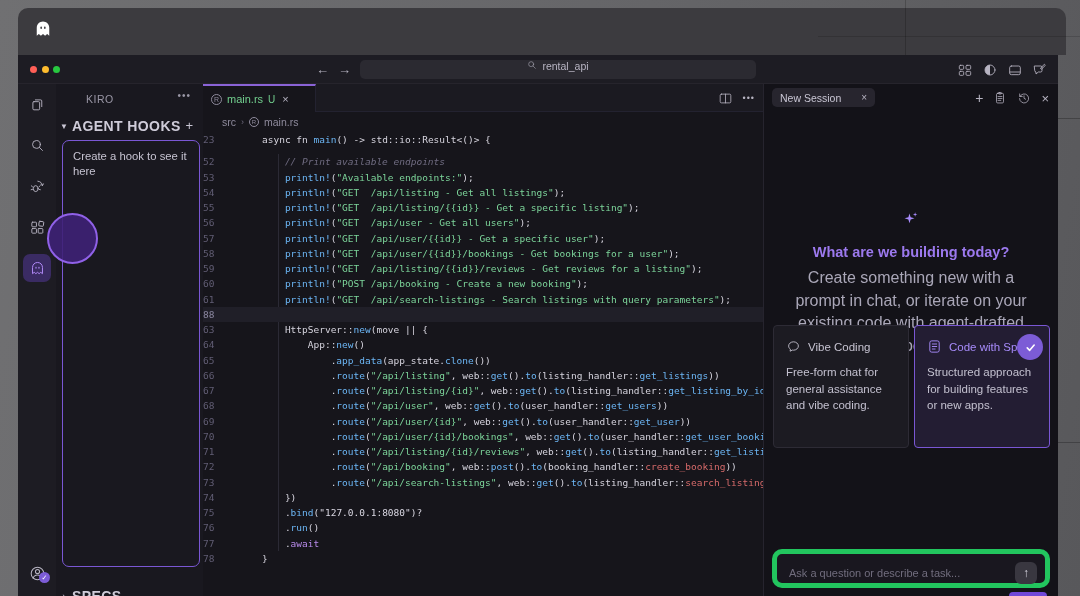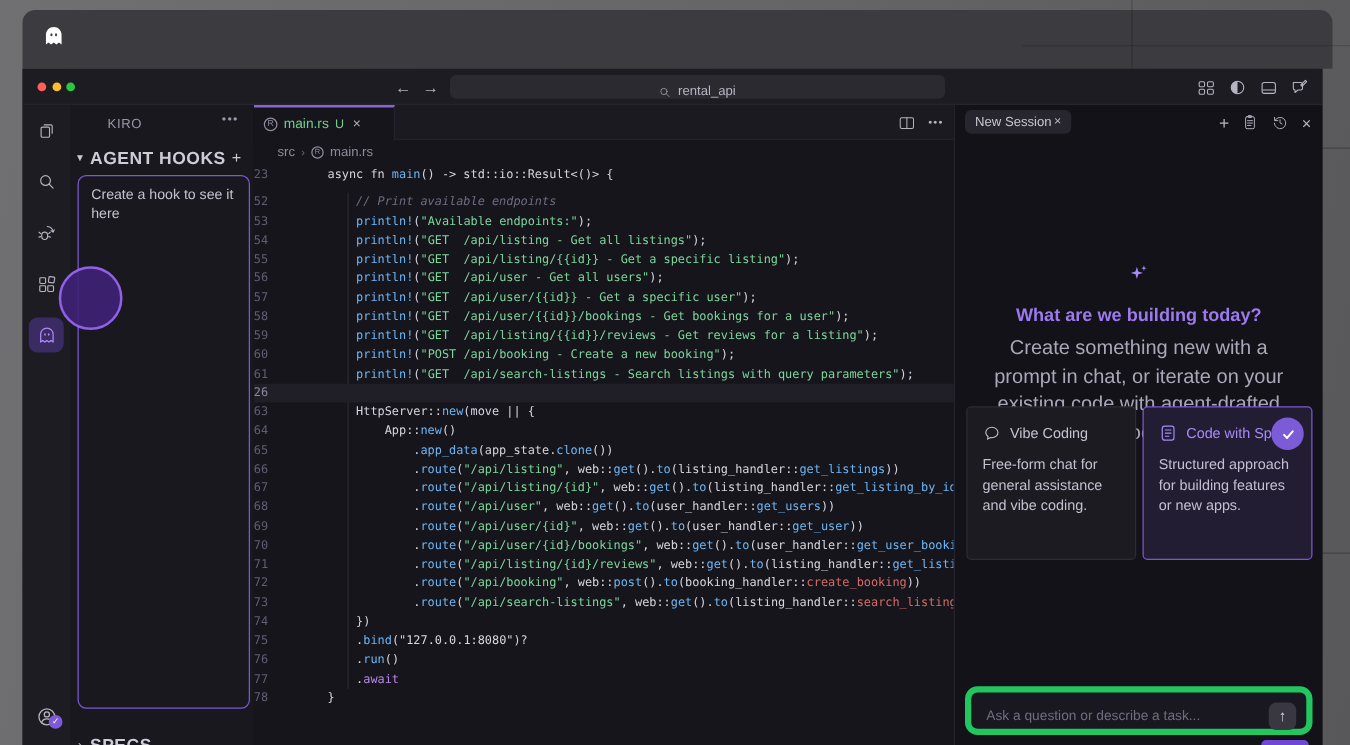--- a/index.html
+++ b/index.html
@@ -24,21 +24,21 @@
   .toolbar {
     position:absolute; left:0; top:0; width:100%; height:29px;
     background:#1d1c23; border-bottom:1px solid #26242c;
   }
   .lights { position:absolute; left:12px; top:0; height:29px; display:flex; align-items:center; gap:4.5px; }
   .light { width:7px; height:7px; border-radius:50%; }
   .navgroup { position:absolute; left:298px; top:0; height:29px; display:flex; align-items:center; gap:9px; color:#b4b1bf; }
   .navarrow { font-size:13px; line-height:1; cursor:default; }
   .searchpill {
     width:396px; height:19px; background:#2b2a31; border-radius:5px;
-    display:flex; align-items:flex-end; justify-content:center; gap:5px;
+    display:flex; align-items:flex-start; justify-content:center; gap:5px;
     color:#b8b5c3; font-size:10.5px;
   }
   .toolicons { position:absolute; right:10px; top:0; height:29px; display:flex; align-items:center; gap:9px; }
   .toolicons svg, .chathead-icons svg { display:block; }
   
   .activitybar { position:absolute; left:0; top:29px; width:38px; bottom:0; background:#1d1c23; }
   .act-item { position:absolute; left:0; width:38px; height:30px; display:flex; align-items:center; justify-content:center; }
   .act-active-bg { position:absolute; left:5px; width:28px; height:28px; border-radius:7px; background:#3a2b63; }
   .account-badge {
     position:absolute; left:21px; top:14px; width:11px; height:11px; border-radius:50%;
@@ -82,21 +82,21 @@
   .gut { width:59px; text-align:left; padding-right:16px; color:#615d74; font-size:9.5px; flex:none; }
   .crow.cur .gut { color:#8b87a0; }
   .ctext { font-size:9.5px; }
   .t-w { color:#d6d4de; } .t-b { color:#6cb6f5; } .t-g { color:#7dd69b; }
   .t-c { color:#6f6b80; font-style:italic; } .t-r { color:#d66a6a; }
   .t-pu { color:#b78aea; } .t-s2 { color:#d9d7e2; }
   
   .chatcol { position:absolute; left:745px; top:29px; width:295px; bottom:0; background:#131218; border-left:1px solid #26242e; }
   .chathead { position:absolute; left:0; top:0; width:100%; height:28px; }
   .sess-tab { position:absolute; left:8px; top:4px; height:19px; background:#27252e; border-radius:5px;
-    display:flex; align-items:center; gap:2px; padding:0 8px; font-size:10.5px; color:#c9c6d4; }
+    display:flex; align-items:center; gap:20px; padding:0 8px; font-size:10.5px; color:#c9c6d4; }
   .sess-close { font-size:10px; color:#b7b4c2; }
   .chathead-icons { position:absolute; right:9px; top:0; height:28px; display:flex; align-items:center; gap:10px; color:#b7b4c2; }
   .welcome { position:absolute; left:0; top:126px; width:100%; text-align:center; }
   .welcome-title { margin-top:12px; font-size:14.5px; font-weight:bold; color:#9c79ee; }
   .welcome-sub { margin:7px auto 0; width:256px; font-size:16px; line-height:1.42; color:#aaa7b8; }
   .card { position:absolute; top:241px; width:136px; height:123px; border-radius:4px; padding:13px 12px; }
   .card1 { left:9px;  background:#1c1b22; border:1px solid #2d2b35; }
   .card2 { left:150px; background:#231d33; border:1.5px solid #7a57d4; }
   .card-head { display:flex; align-items:center; gap:7px; font-size:11.5px; white-space:nowrap; overflow:hidden; }
   .card1 .card-head { color:#c6c3d1; }
@@ -267,21 +267,21 @@
           <div class="crow gap"><span class="gut">52</span><span class="ctext"><span class="t-c">    // Print available endpoints</span></span></div>
           <div class="crow"><span class="gut">53</span><span class="ctext"><span class="t-w">    </span><span class="t-b">println!</span><span class="t-w">(</span><span class="t-g">"Available endpoints:"</span><span class="t-w">);</span></span></div>
           <div class="crow"><span class="gut">54</span><span class="ctext"><span class="t-w">    </span><span class="t-b">println!</span><span class="t-w">(</span><span class="t-g">"GET  /api/listing - Get all listings"</span><span class="t-w">);</span></span></div>
           <div class="crow"><span class="gut">55</span><span class="ctext"><span class="t-w">    </span><span class="t-b">println!</span><span class="t-w">(</span><span class="t-g">"GET  /api/listing/{{id}} - Get a specific listing"</span><span class="t-w">);</span></span></div>
           <div class="crow"><span class="gut">56</span><span class="ctext"><span class="t-w">    </span><span class="t-b">println!</span><span class="t-w">(</span><span class="t-g">"GET  /api/user - Get all users"</span><span class="t-w">);</span></span></div>
           <div class="crow"><span class="gut">57</span><span class="ctext"><span class="t-w">    </span><span class="t-b">println!</span><span class="t-w">(</span><span class="t-g">"GET  /api/user/{{id}} - Get a specific user"</span><span class="t-w">);</span></span></div>
           <div class="crow"><span class="gut">58</span><span class="ctext"><span class="t-w">    </span><span class="t-b">println!</span><span class="t-w">(</span><span class="t-g">"GET  /api/user/{{id}}/bookings - Get bookings for a user"</span><span class="t-w">);</span></span></div>
           <div class="crow"><span class="gut">59</span><span class="ctext"><span class="t-w">    </span><span class="t-b">println!</span><span class="t-w">(</span><span class="t-g">"GET  /api/listing/{{id}}/reviews - Get reviews for a listing"</span><span class="t-w">);</span></span></div>
           <div class="crow"><span class="gut">60</span><span class="ctext"><span class="t-w">    </span><span class="t-b">println!</span><span class="t-w">(</span><span class="t-g">"POST /api/booking - Create a new booking"</span><span class="t-w">);</span></span></div>
           <div class="crow"><span class="gut">61</span><span class="ctext"><span class="t-w">    </span><span class="t-b">println!</span><span class="t-w">(</span><span class="t-g">"GET  /api/search-listings - Search listings with query parameters"</span><span class="t-w">);</span></span></div>
-          <div class="crow cur"><span class="gut">26</span><span class="ctext"></span></div>
+          <div class="crow cur"><span class="gut">88</span><span class="ctext"></span></div>
           <div class="crow"><span class="gut">63</span><span class="ctext"><span class="t-w">    HttpServer::</span><span class="t-b">new</span><span class="t-w">(move || {</span></span></div>
           <div class="crow"><span class="gut">64</span><span class="ctext"><span class="t-w">        App::</span><span class="t-b">new</span><span class="t-w">()</span></span></div>
           <div class="crow"><span class="gut">65</span><span class="ctext"><span class="t-w">            .</span><span class="t-b">app_data</span><span class="t-w">(app_state.</span><span class="t-b">clone</span><span class="t-w">())</span></span></div>
           <div class="crow"><span class="gut">66</span><span class="ctext"><span class="t-w">            .</span><span class="t-b">route</span><span class="t-w">(</span><span class="t-g">"/api/listing"</span><span class="t-w">, web::</span><span class="t-b">get</span><span class="t-w">().</span><span class="t-b">to</span><span class="t-w">(listing_handler::</span><span class="t-b">get_listings</span><span class="t-w">))</span></span></div>
           <div class="crow"><span class="gut">67</span><span class="ctext"><span class="t-w">            .</span><span class="t-b">route</span><span class="t-w">(</span><span class="t-g">"/api/listing/{id}"</span><span class="t-w">, web::</span><span class="t-b">get</span><span class="t-w">().</span><span class="t-b">to</span><span class="t-w">(listing_handler::</span><span class="t-b">get_listing_by_id</span></span></div>
           <div class="crow"><span class="gut">68</span><span class="ctext"><span class="t-w">            .</span><span class="t-b">route</span><span class="t-w">(</span><span class="t-g">"/api/user"</span><span class="t-w">, web::</span><span class="t-b">get</span><span class="t-w">().</span><span class="t-b">to</span><span class="t-w">(user_handler::</span><span class="t-b">get_users</span><span class="t-w">))</span></span></div>
           <div class="crow"><span class="gut">69</span><span class="ctext"><span class="t-w">            .</span><span class="t-b">route</span><span class="t-w">(</span><span class="t-g">"/api/user/{id}"</span><span class="t-w">, web::</span><span class="t-b">get</span><span class="t-w">().</span><span class="t-b">to</span><span class="t-w">(user_handler::</span><span class="t-b">get_user</span><span class="t-w">))</span></span></div>
           <div class="crow"><span class="gut">70</span><span class="ctext"><span class="t-w">            .</span><span class="t-b">route</span><span class="t-w">(</span><span class="t-g">"/api/user/{id}/bookings"</span><span class="t-w">, web::</span><span class="t-b">get</span><span class="t-w">().</span><span class="t-b">to</span><span class="t-w">(user_handler::</span><span class="t-b">get_user_bookings</span></span></div>
           <div class="crow"><span class="gut">71</span><span class="ctext"><span class="t-w">            .</span><span class="t-b">route</span><span class="t-w">(</span><span class="t-g">"/api/listing/{id}/reviews"</span><span class="t-w">, web::</span><span class="t-b">get</span><span class="t-w">().</span><span class="t-b">to</span><span class="t-w">(listing_handler::</span><span class="t-b">get_listing_reviews</span></span></div>
           <div class="crow"><span class="gut">72</span><span class="ctext"><span class="t-w">            .</span><span class="t-b">route</span><span class="t-w">(</span><span class="t-g">"/api/booking"</span><span class="t-w">, web::</span><span class="t-b">post</span><span class="t-w">().</span><span class="t-b">to</span><span class="t-w">(booking_handler::</span><span class="t-r">create_booking</span><span class="t-w">))</span></span></div>

